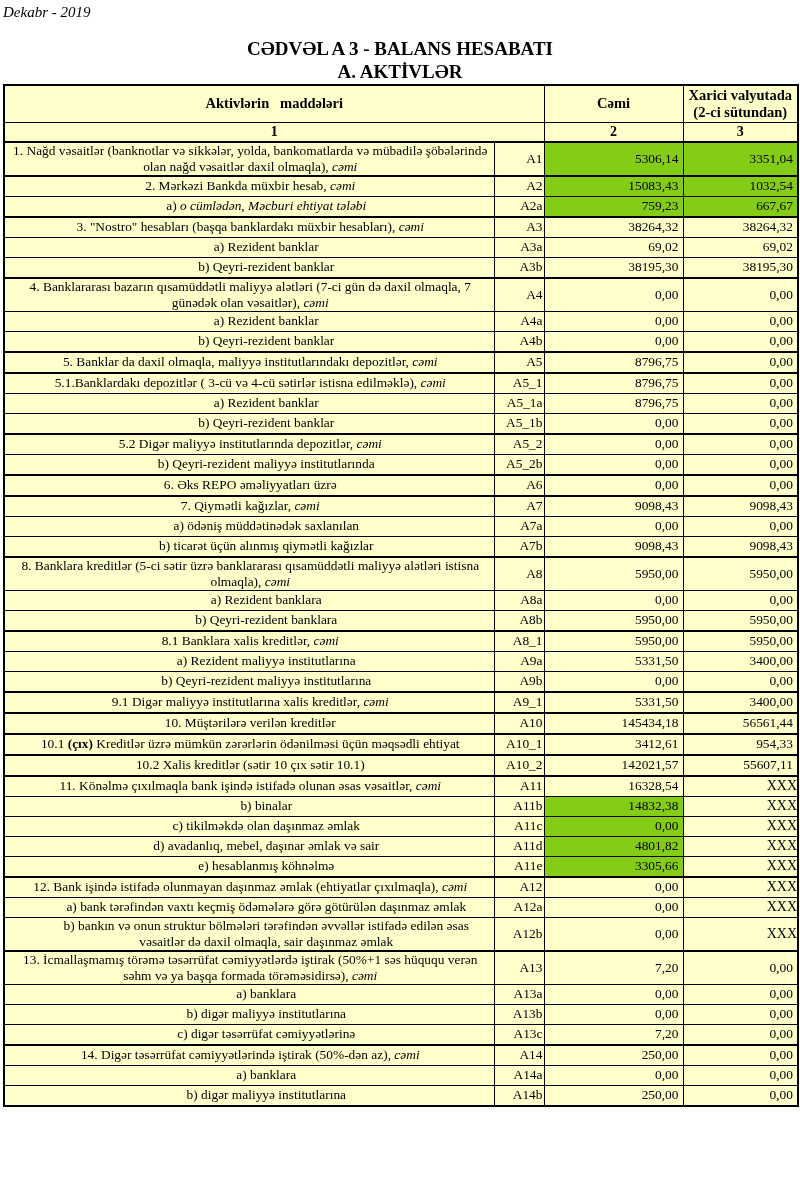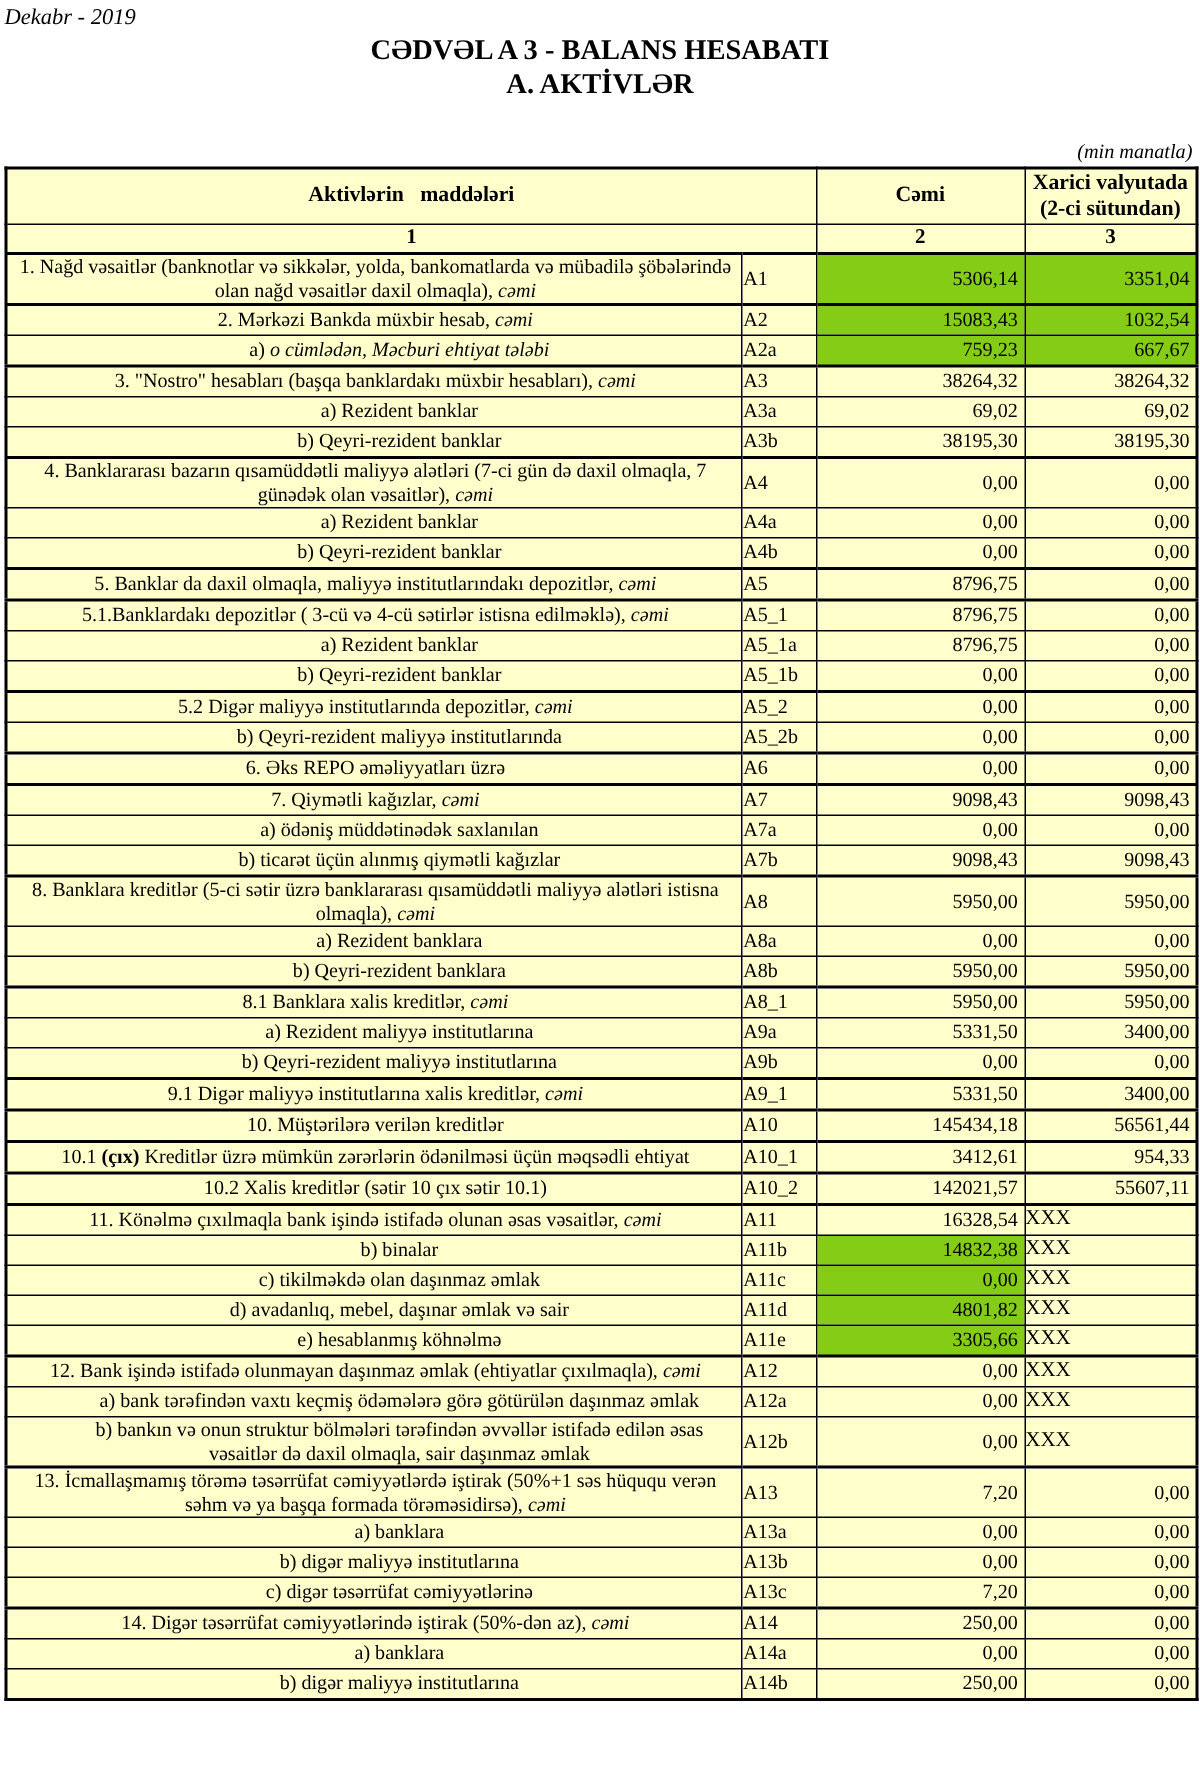--- a/index.html
+++ b/index.html
@@ -1,50 +1,49 @@
 <!DOCTYPE html>
 <html><head>
 <meta charset="utf-8">
 <style>
   html,body { margin:0; padding:0; background:#fff; }
   body { width:800px; font-family:"Liberation Serif","DejaVu Serif",serif; color:#000; }
   .page { box-sizing:border-box; width:800px; padding:4px 3px 2px 3px; }
   .period { font-style:italic; font-size:15px; padding-right:8px; }
-  .title-block { text-align:center; font-weight:bold; font-size:19px; line-height:1.2; margin-top:2px; }
+  .title-block { text-align:center; font-weight:bold; font-size:19px; line-height:1.2; margin-top:17px; }
   .unit-note { text-align:right; font-style:italic; font-size:13.5px; margin-top:24px; margin-bottom:2px; padding-right:2px; }
 
   table.assets { border-collapse:collapse; width:794px; table-layout:fixed; border:2px solid #000; }
   .assets th, .assets td { border:1px solid #000; background:#FFFFCC; vertical-align:middle; overflow:hidden; }
   .assets thead th { font-weight:bold; text-align:center; }
   tr.hrow th { height:34px; font-size:14.5px; }
   th.h-items { white-space:pre-wrap; }
   th.h-foreign { line-height:1.12; }
   tr.nrow th { height:15px; font-size:14px; }
 
   .assets td { height:17px; font-size:13.4px; line-height:16px; }
   td.c-name { text-align:center; padding:0 2px 0 4px; }
   tr.sub td.c-name { padding-left:36px; }
-  td.c-code { text-align:left;margin-left:38px; }
+  td.c-code { text-align:right;margin-left:38px; }
   td.c-v { text-align:right; padding:0 4px 0 2px; }
-  td.c-v.xxx { text-align:left; padding:0; font-size:14px; }
+  td.c-v.xxx { text-align:right; padding:0; font-size:14px; }
   tr.major td { border-top-width:2px; }
   td.white { background:#84cc16; }
   .p-i { font-style:italic; }
   .p-b { font-weight:bold; }
 </style>
 </head>
 <body>
 
 <div class="page">
   <div class="period">Dekabr - 2019</div>
   <div class="title-block">
     <div>CƏDVƏL A 3 - BALANS HESABATI</div>
     <div>A. AKTİVLƏR</div>
   </div>
-  <div class="unit-note">(min manatla)</div>
 
   <table class="assets">
     <colgroup>
       <col style="width:490px">
       <col style="width:50px">
       <col style="width:139px">
       <col style="width:115px">
     </colgroup>
     <thead>
       <tr class="hrow">

